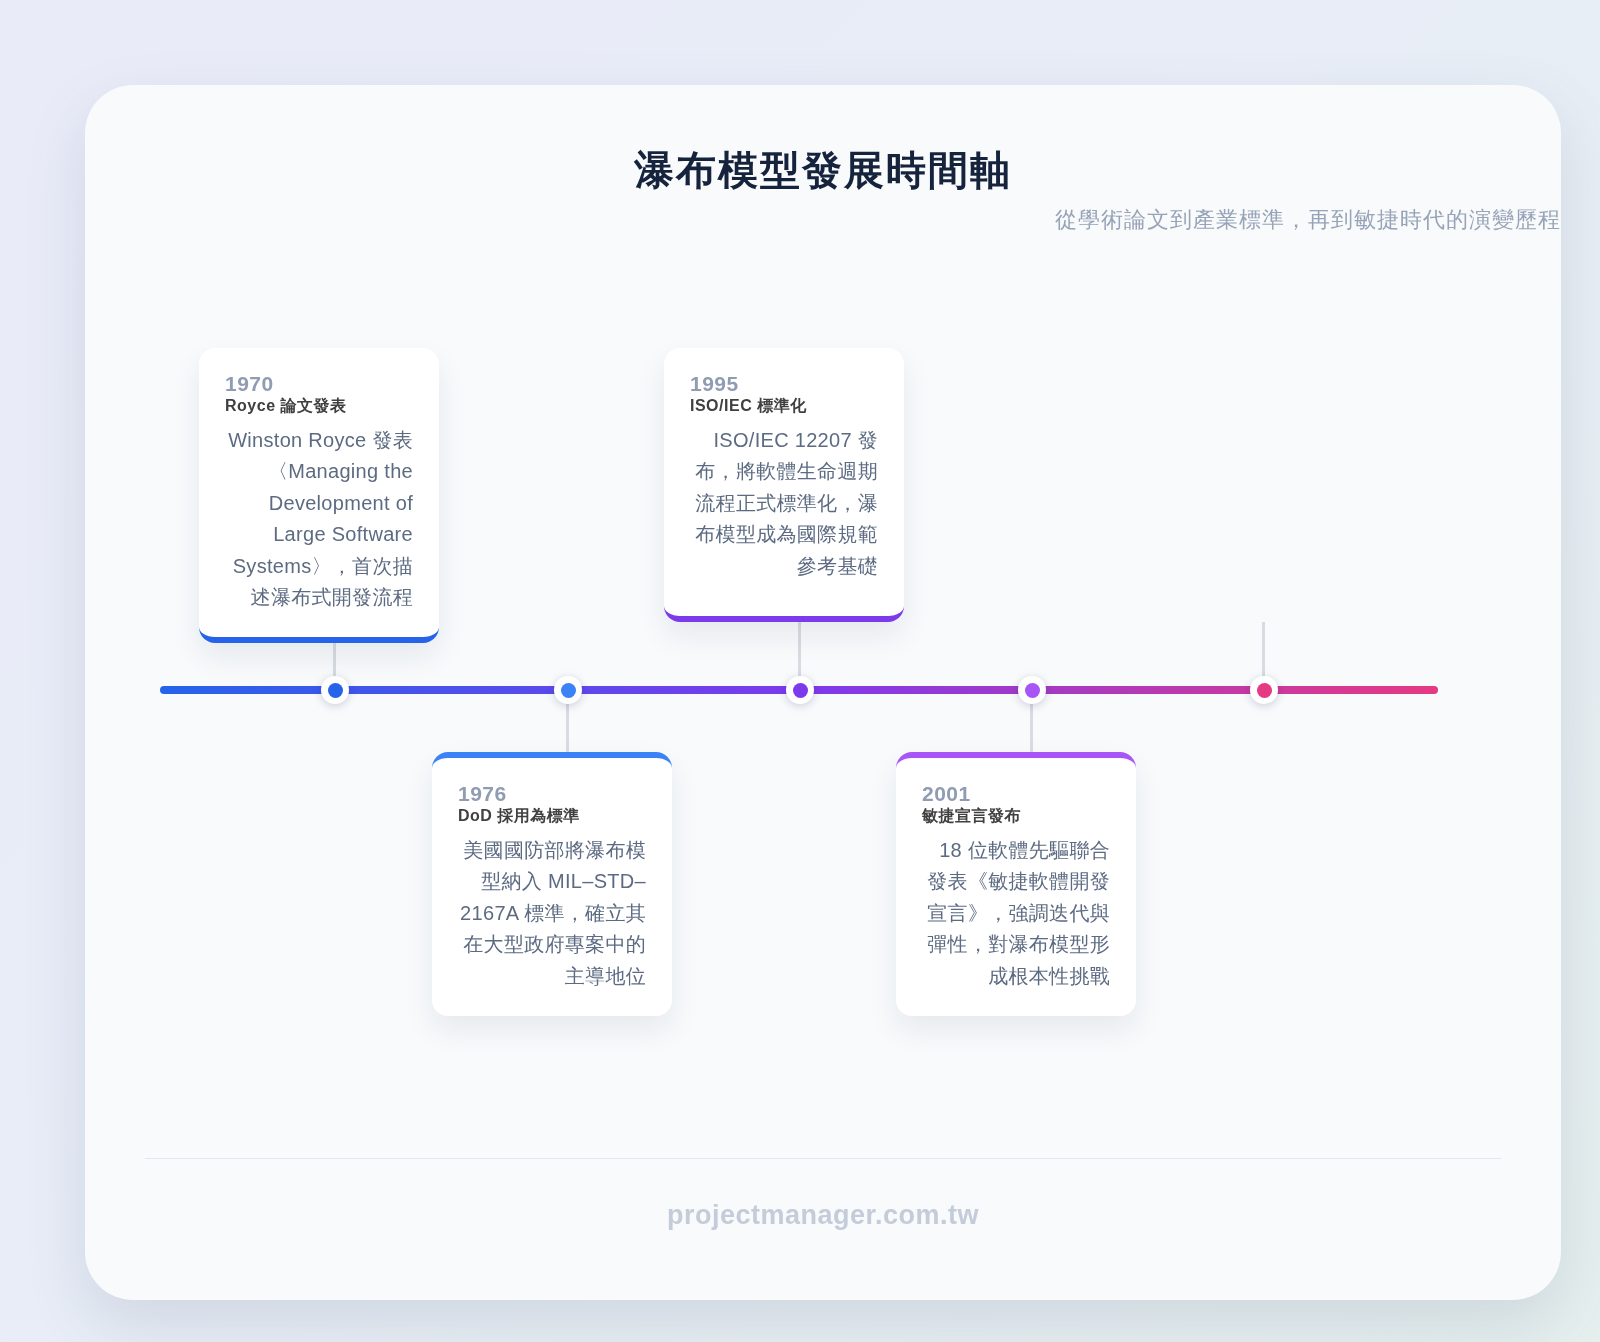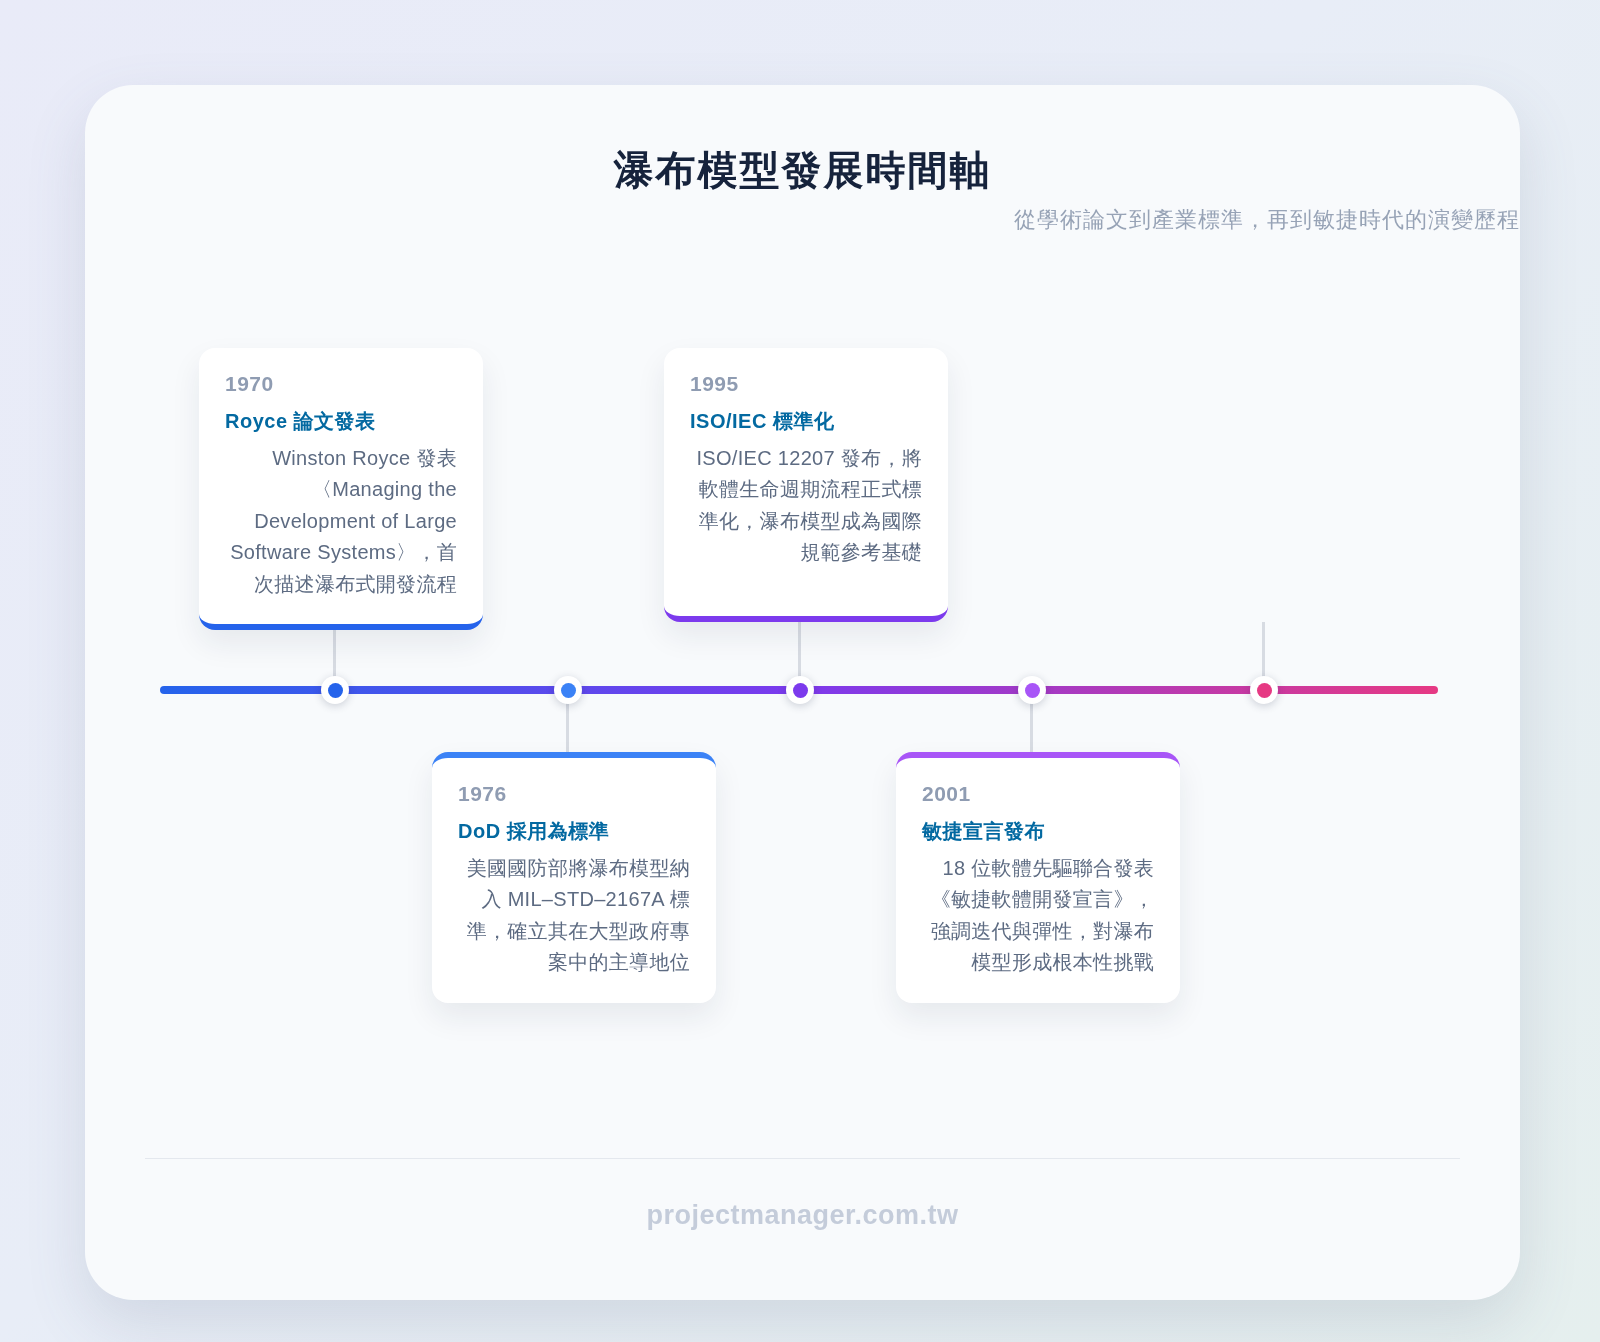--- a/index.html
+++ b/index.html
@@ -16,20 +16,21 @@
   }
   .panel {
     position: absolute;
     left: 85px;
     top: 85px;
     width: 1435px;
     height: 1215px;
     background: #f8fafc;
     border-radius: 48px;
     box-shadow: 0 24px 60px rgba(90, 100, 130, 0.16);
+    padding-left: 41px;
   }
   .page-title {
     position: absolute;
     left: 0;
     right: 0;
     top: 58px;
     text-align: center;
     font-size: 40px;
     font-weight: 700;
     color: #16233c;
@@ -75,21 +76,21 @@
     position: absolute;
     left: 6.5px;
     top: 6.5px;
     width: 15px;
     height: 15px;
     border-radius: 50%;
     background: var(--accent, #2563eb);
   }
   .card {
     position: absolute;
-    width: 284px;
+    width: 240px;
     box-sizing: border-box;
     background: #ffffff;
     border-radius: 16px;
     box-shadow: 0 14px 30px rgba(30, 41, 70, 0.08);
     padding: 24px 26px 24px;
   }
   .card.above {
     top: 263px;
     min-height: 274px;
     border-bottom: 6px solid var(--accent, #2563eb);
@@ -98,24 +99,24 @@
     top: 667px;
     border-top: 6px solid var(--accent, #2563eb);
   }
   .card-year {
     font-size: 21px;
     font-weight: 600;
     color: #8f9cb2;
     letter-spacing: 0.5px;
   }
   .card-title {
-    font-size: 20px;
+    font-size: 16px;
     font-weight: 700;
-    color: #0369a1;
-    margin-top: 12px;
+    color: #404040;
+    margin-top: 0;
     letter-spacing: 0.5px;
   }
   .card-desc {
     font-size: 20px;
     line-height: 1.57;
     color: #5d6b82;
     margin-top: 8px;
     letter-spacing: 0.3px;
     text-align: right;
   }

